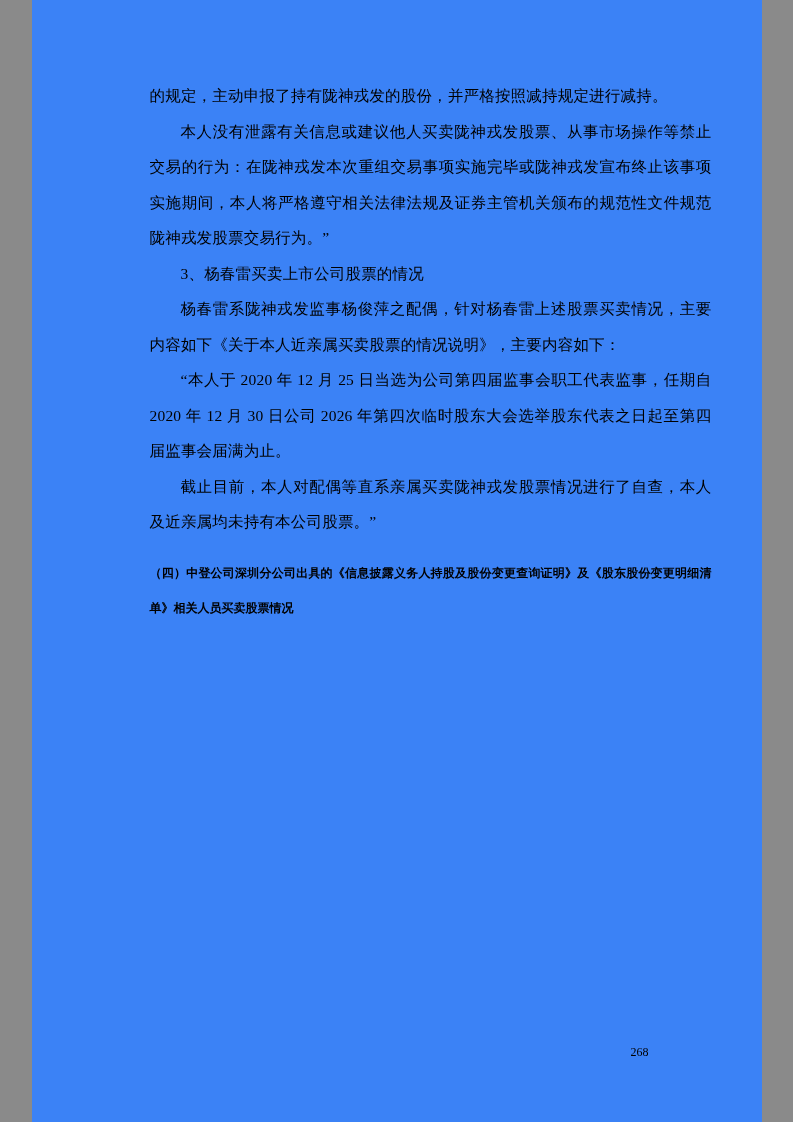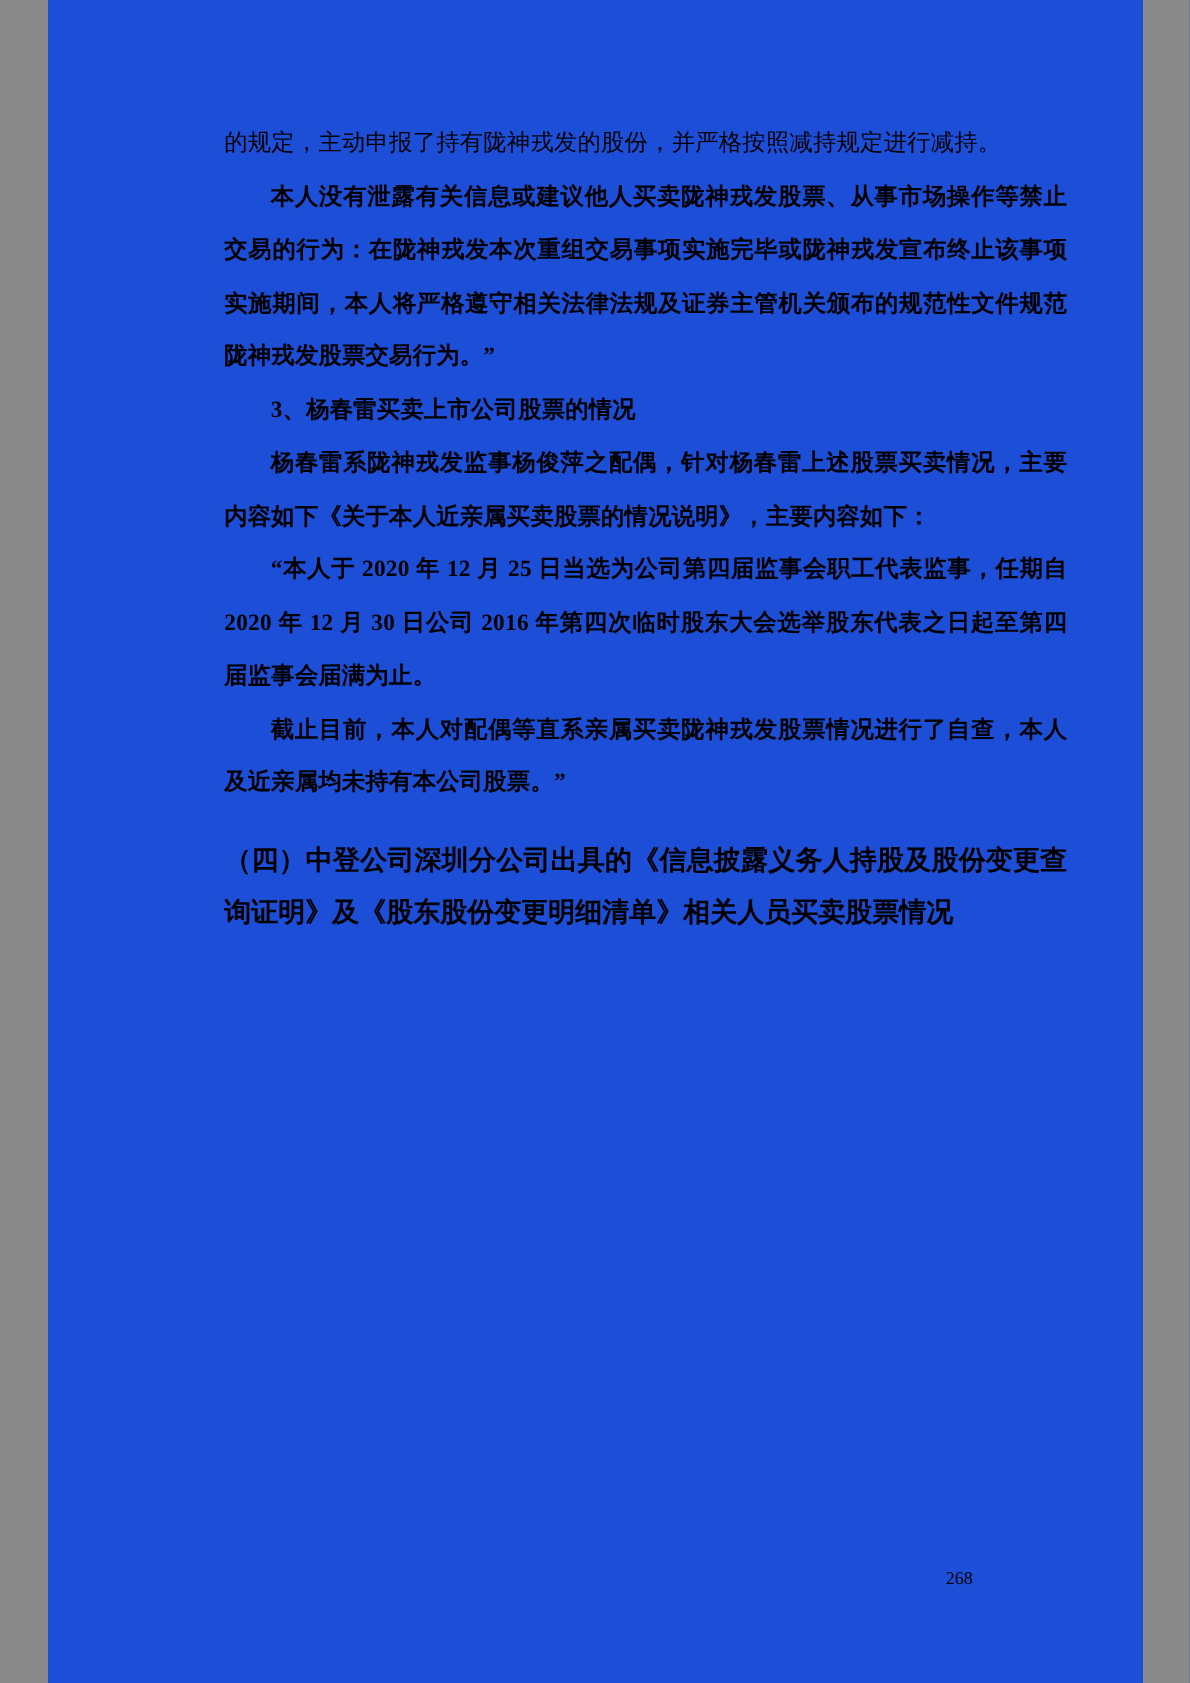--- a/index.html
+++ b/index.html
@@ -7,21 +7,21 @@
     padding: 0;
     background: #8a8a8a;
   }
   body {
     font-family: "Liberation Serif", "DejaVu Serif", serif;
   }
   .page {
     position: relative;
     width: 730px;
     height: 1122px;
-    background: #1d4ed8;
+    background: #3b82f6;
     margin: 0 auto;
     box-sizing: border-box;
     overflow: hidden;
   }
   .content {
     position: absolute;
     left: 118px;
     top: 78px;
     width: 562px;
   }
@@ -29,25 +29,24 @@
     margin: 0 0 0 0;
     font-size: 15.5px;
     line-height: 35.5px;
     color: #000000;
     text-align: justify;
     text-justify: inter-ideograph;
     letter-spacing: 0.2px;
   }
   p.indent {
     text-indent: 2em;
-    font-weight: bold;
   }
   p.heading {
     margin: 0;
-    font-size: 18px;
+    font-size: 12px;
     line-height: 35.5px;
     font-weight: bold;
     color: #000000;
     text-align: justify;
     text-justify: inter-ideograph;
     text-indent: 0;
   }
   .gap-sm { height: 8px; }
   .gap-md { height: 16px; }
   .page-number {
@@ -66,21 +65,21 @@
   <div class="content">
 
     <p class="para">的规定，主动申报了持有陇神戎发的股份，并严格按照减持规定进行减持。</p>
 
     <p class="para indent">本人没有泄露有关信息或建议他人买卖陇神戎发股票、从事市场操作等禁止交易的行为：在陇神戎发本次重组交易事项实施完毕或陇神戎发宣布终止该事项实施期间，本人将严格遵守相关法律法规及证券主管机关颁布的规范性文件规范陇神戎发股票交易行为。”</p>
 
     <p class="para indent">3、杨春雷买卖上市公司股票的情况</p>
 
     <p class="para indent">杨春雷系陇神戎发监事杨俊萍之配偶，针对杨春雷上述股票买卖情况，主要内容如下《关于本人近亲属买卖股票的情况说明》，主要内容如下：</p>
 
-    <p class="para indent">“本人于 2020 年 12 月 25 日当选为公司第四届监事会职工代表监事，任期自 2020 年 12 月 30 日公司 2016 年第四次临时股东大会选举股东代表之日起至第四届监事会届满为止。</p>
+    <p class="para indent">“本人于 2020 年 12 月 25 日当选为公司第四届监事会职工代表监事，任期自 2020 年 12 月 30 日公司 2026 年第四次临时股东大会选举股东代表之日起至第四届监事会届满为止。</p>
 
 
     <p class="para indent">截止目前，本人对配偶等直系亲属买卖陇神戎发股票情况进行了自查，本人及近亲属均未持有本公司股票。”</p>
 
     <div class="gap-md"></div>
 
     <p class="heading">（四）中登公司深圳分公司出具的《信息披露义务人持股及股份变更查询证明》及《股东股份变更明细清单》相关人员买卖股票情况</p>
 
     <div class="gap-sm"></div>
 

